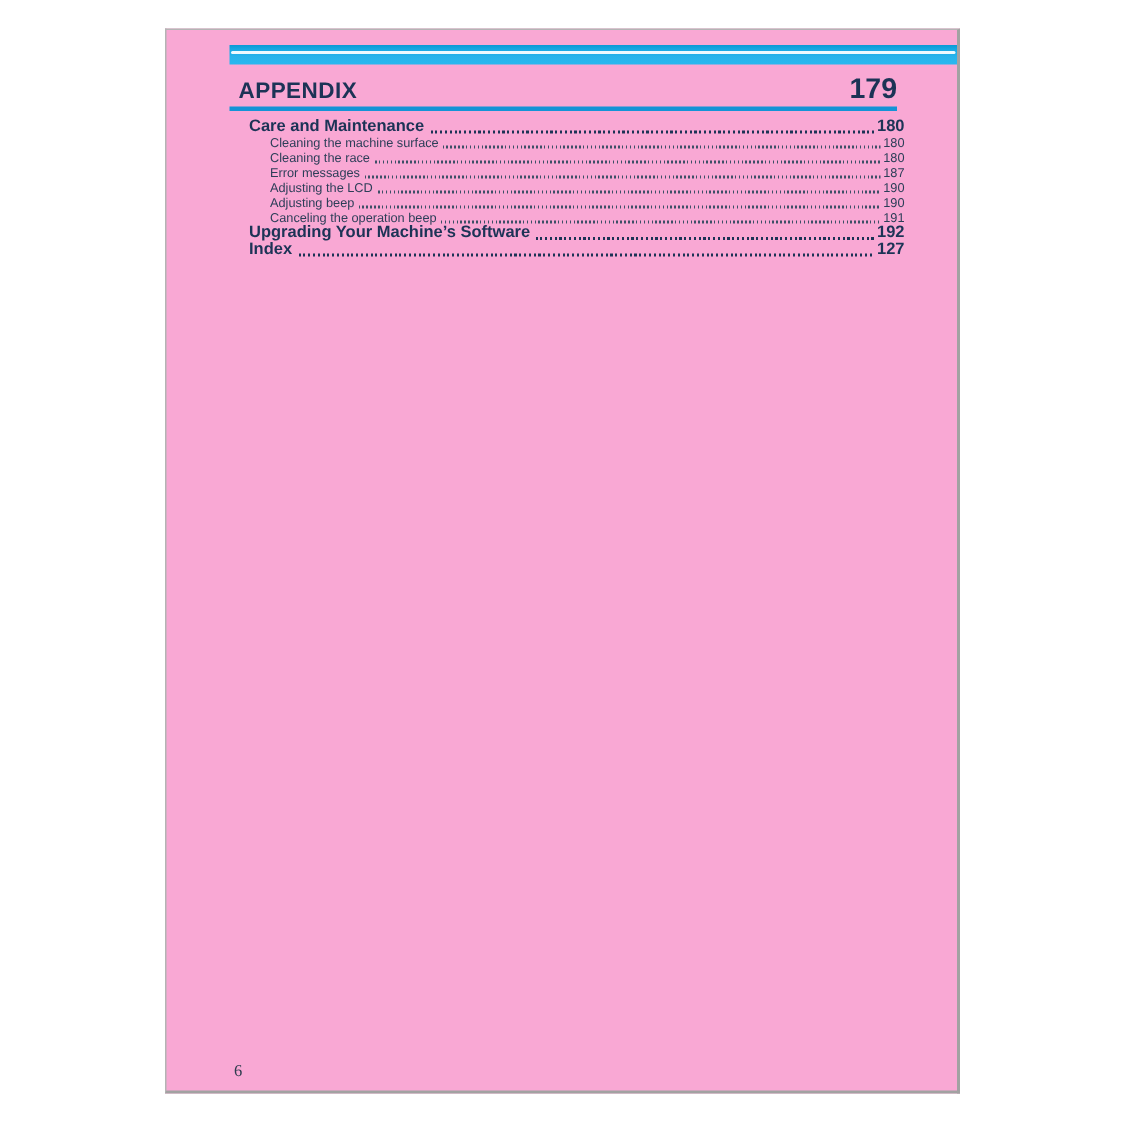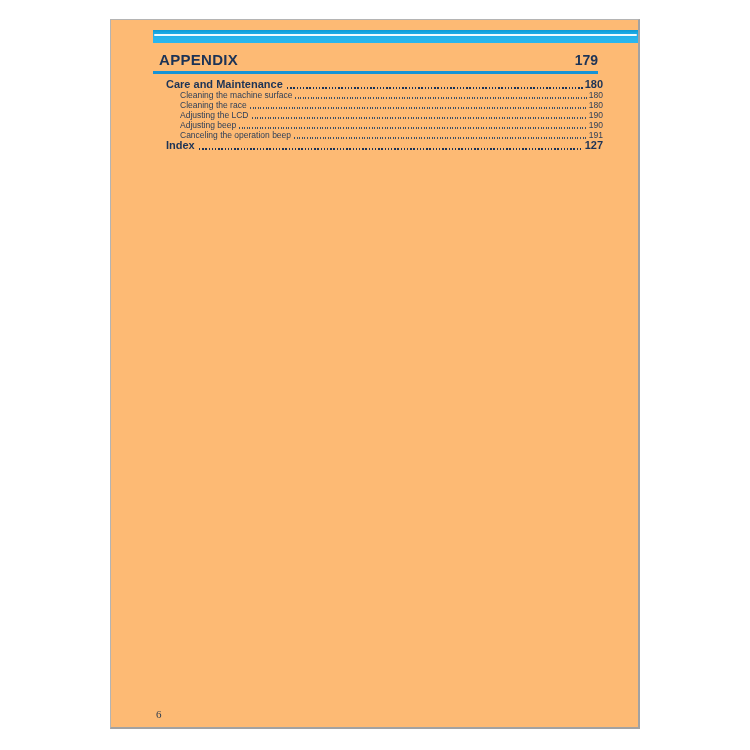--- a/index.html
+++ b/index.html
@@ -9,21 +9,21 @@
     --subnavy:#2C3E58;
   }
   *{ margin:0; padding:0; box-sizing:border-box; }
   html,body{ width:750px; height:750px; background:#ffffff; overflow:hidden;
              font-family:"Liberation Sans", sans-serif; }
   .canvas{ position:relative; width:750px; height:750px; background:#ffffff; }
 
   
   .sheet{
     position:absolute; left:110px; top:19px; width:530px; height:710px;
-    background:#fdba74;
+    background:#f9a8d4;
     border:1px solid #b4b4b4;
     border-right:2px solid #a2a2a2;
     border-bottom:2px solid #a2a2a2;
   }
 
   
   .accent-bar{
     position:absolute; left:42px; right:0; top:10px; height:13px;
     background:linear-gradient(180deg,#0C99D4 0%,#17A7E2 20%,#27B4EC 60%,#29B7EF 100%);
   }
@@ -35,21 +35,21 @@
   
   .section-header{
     position:absolute; left:42px; width:445px; top:33px; height:14px;
     display:flex; justify-content:space-between; align-items:baseline;
   }
   .section-title{
     font-weight:bold; font-size:15px; line-height:14px; letter-spacing:.3px;
     color:var(--navy); padding-left:6px; white-space:nowrap;
   }
   .section-page{
-    font-weight:bold; font-size:14px; line-height:14px; color:var(--navy);
+    font-weight:bold; font-size:19px; line-height:14px; color:var(--navy);
   }
   .header-rule{
     position:absolute; left:42px; width:445px; top:51px; height:3px;
     background:var(--rule);
   }
 
   
   .toc{ position:absolute; left:47px; width:445px; top:59px; }
   .toc-row{ display:flex; align-items:flex-end; }
   .toc-row .lbl{ white-space:nowrap; }
@@ -109,35 +109,45 @@
           <span class="lbl">Cleaning the machine surface</span>
           <span class="leader"></span>
           <span class="pg">180</span>
         </div>
         <div class="toc-row lvl2">
           <span class="lbl">Cleaning the race</span>
           <span class="leader"></span>
           <span class="pg">180</span>
         </div>
         <div class="toc-row lvl2">
+          <span class="lbl">Error messages</span>
+          <span class="leader"></span>
+          <span class="pg">187</span>
+        </div>
+        <div class="toc-row lvl2">
           <span class="lbl">Adjusting the LCD</span>
           <span class="leader"></span>
           <span class="pg">190</span>
         </div>
         <div class="toc-row lvl2">
           <span class="lbl">Adjusting beep</span>
           <span class="leader"></span>
           <span class="pg">190</span>
         </div>
         <div class="toc-row lvl2">
           <span class="lbl">Canceling the operation beep</span>
           <span class="leader"></span>
           <span class="pg">191</span>
         </div>
         <div class="toc-row lvl1">
+          <span class="lbl">Upgrading Your Machine’s Software</span>
+          <span class="leader"></span>
+          <span class="pg">192</span>
+        </div>
+        <div class="toc-row lvl1">
           <span class="lbl">Index</span>
           <span class="leader"></span>
           <span class="pg">127</span>
         </div>
       </div>
 
     <div class="folio">6</div>
 
   </div>
 </div>

